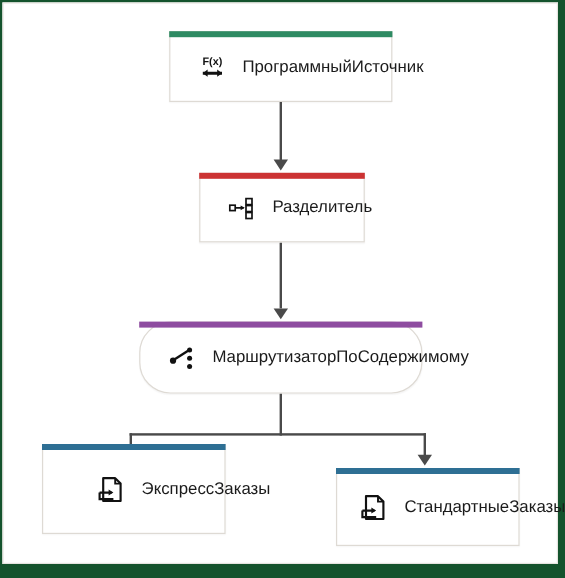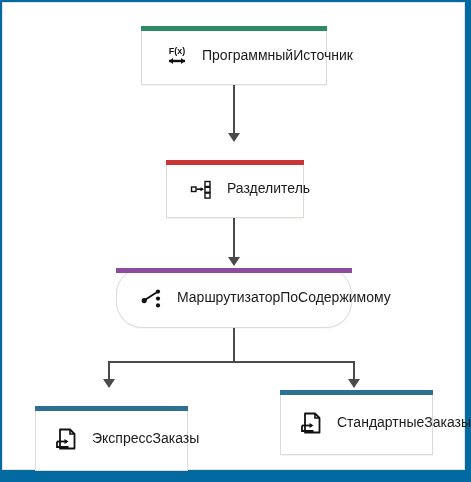--- a/index.html
+++ b/index.html
@@ -4,21 +4,21 @@
 <style>
   html, body {
     margin: 0;
     padding: 0;
     background: #ffffff;
   }
   #canvas {
     position: relative;
     width: 471px;
     height: 482px;
-    background: #0369a1;
+    background: #14532d;
     font-family: "Liberation Sans", sans-serif;
     overflow: hidden;
   }
   
   #surface-frame {
     position: absolute;
     left: 2px;
     top: 2px;
     width: 463px;
     height: 468px;
@@ -108,21 +108,21 @@
           <text x="12" y="10" font-family="Liberation Sans, sans-serif" font-size="9" font-weight="bold" fill="#111" text-anchor="middle">F(x)</text>
           <line x1="4" y1="17" x2="20" y2="17" stroke="#111" stroke-width="2.4"></line>
           <polygon points="4,17 8,14 8,20" fill="#111"></polygon>
           <polygon points="20,17 16,14 16,20" fill="#111"></polygon>
         </svg>
       </span>
       <span class="node-label">ПрограммныйИсточник</span>
     </div>
   </div>
 
-  <div class="node" style="left:166px; top:144px; width:138px; height:58px;margin-top:16px;">
+  <div class="node" style="left:166px; top:144px; width:138px; height:58px;">
     <div class="node-accent" style="background:#CC3333;"></div>
     <div class="node-inner">
       <span class="node-icon">
         <svg width="24" height="24" viewBox="0 0 24 24">
           <rect x="1.5" y="10" width="4.5" height="4.5" fill="none" stroke="#111" stroke-width="1.4"></rect>
           <line x1="6.5" y1="12.2" x2="13" y2="12.2" stroke="#111" stroke-width="1.6"></line>
           <polygon points="14,12.2 10.5,10.2 10.5,14.2" fill="#111"></polygon>
           <rect x="15" y="4.5" width="5" height="5" fill="none" stroke="#111" stroke-width="1.4"></rect>
           <rect x="15" y="10.3" width="5" height="5" fill="none" stroke="#111" stroke-width="1.4"></rect>
           <rect x="15" y="16.1" width="5" height="5" fill="none" stroke="#111" stroke-width="1.4"></rect>
@@ -141,21 +141,21 @@
           <circle cx="4.2" cy="14.6" r="2.6" fill="#111"></circle>
           <circle cx="18" cy="5.6" r="2.1" fill="#111"></circle>
           <circle cx="18" cy="12.6" r="2.1" fill="#111"></circle>
           <circle cx="18" cy="19.4" r="2.1" fill="#111"></circle>
         </svg>
       </span>
       <span class="node-label">МаршрутизаторПоСодержимому</span>
     </div>
   </div>
 
-  <div class="node" style="left:35px; top:406px; width:153px; height:65px;">
+  <div class="node" style="left:35px; top:370px; width:153px; height:75px;padding-left:26px;">
     <div class="node-accent" style="background:#2E6F94;"></div>
     <div class="node-inner" style="padding-left:18px;">
       <span class="node-icon">
         <svg width="24" height="24" viewBox="0 0 24 24">
           <path d="M5 2.5 H15 L19.5 7 V21.5 H5 Z" fill="#ffffff" stroke="#111" stroke-width="1.8" stroke-linejoin="round"></path>
           <path d="M15 2.5 V7 H19.5" fill="none" stroke="#111" stroke-width="1.6"></path>
           <line x1="2" y1="14.5" x2="12" y2="14.5" stroke="#111" stroke-width="1.8"></line>
           <polygon points="13.5,14.5 9.5,12 9.5,17" fill="#111"></polygon>
           <path d="M2 14.5 V20 H13.5" fill="none" stroke="#111" stroke-width="1.8"></path>
         </svg>

